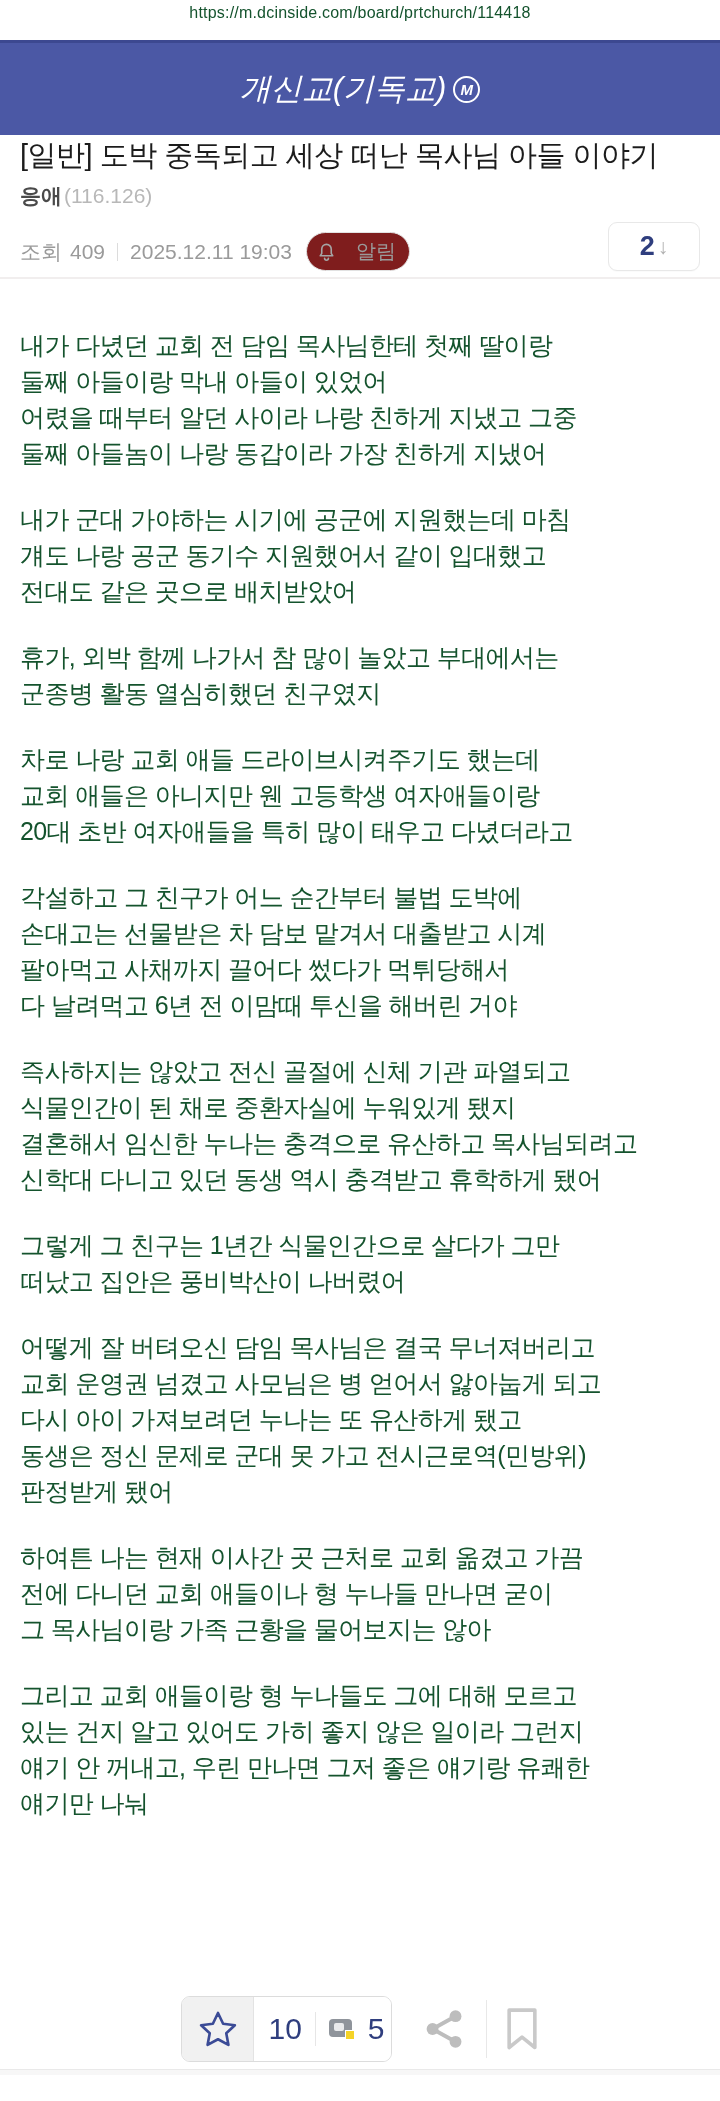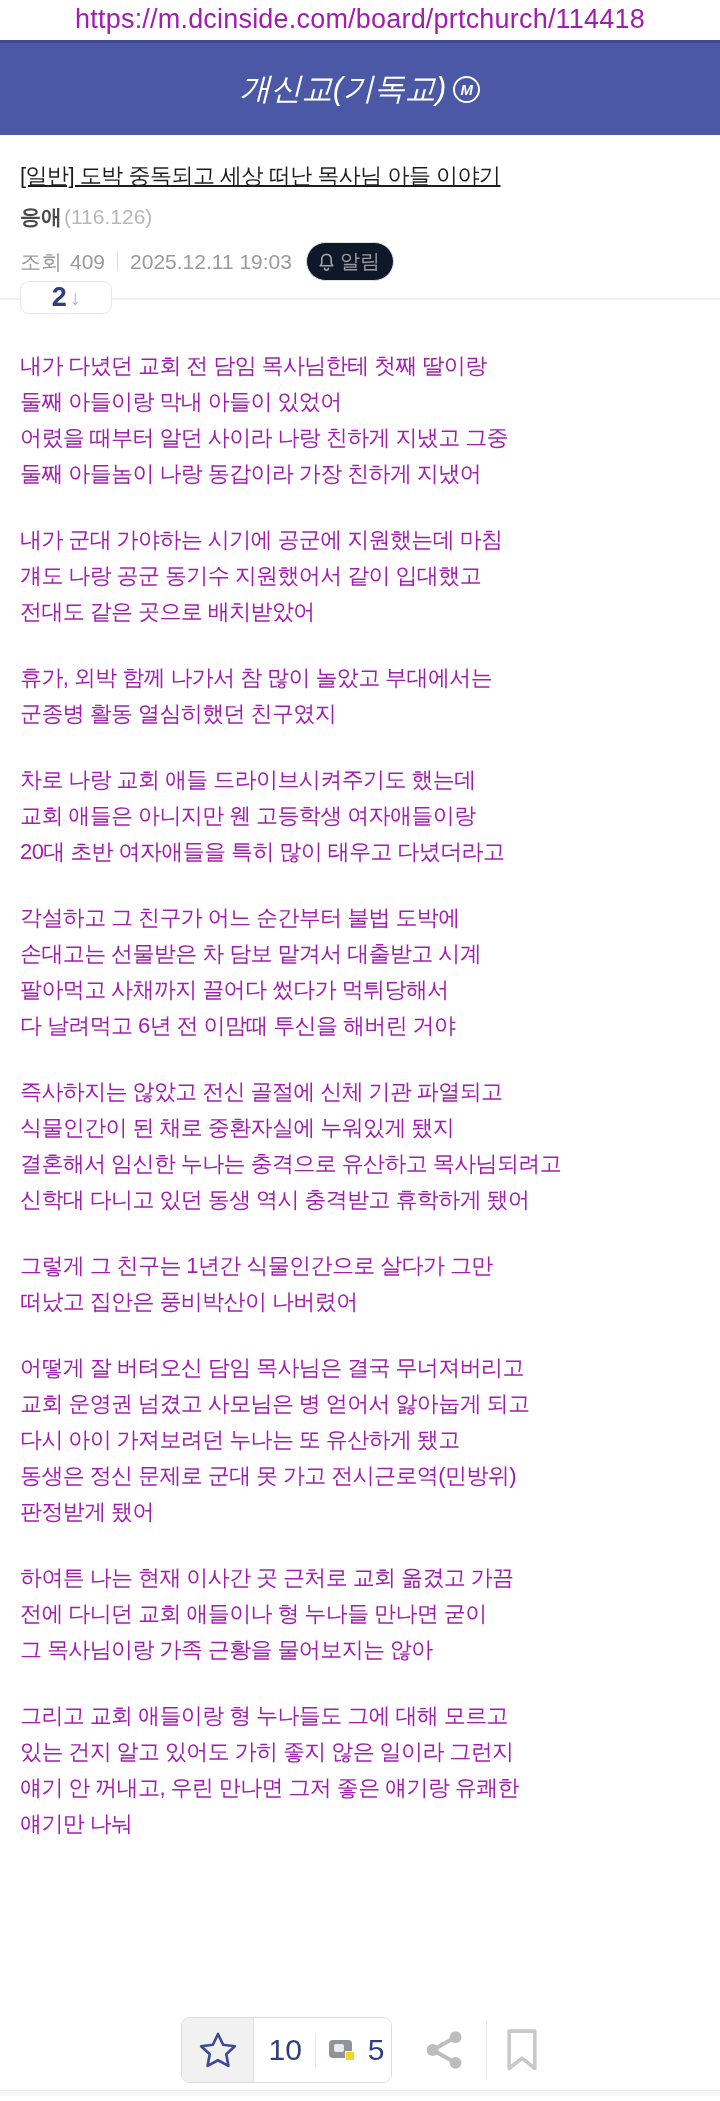--- a/index.html
+++ b/index.html
@@ -2,46 +2,46 @@
 <html><head>
 <meta charset="utf-8">
 <style>
   * { margin:0; padding:0; box-sizing:border-box; }
   html,body { background:#ffffff; }
   body { font-family:"Liberation Sans","DejaVu Sans",sans-serif; }
   .page { width:720px; height:2101px; margin:0 auto; background:#fff; overflow:hidden; position:relative; }
 
   
   .urlbar { height:40px; display:flex; align-items:flex-start; justify-content:center; background:#fff; }
-  .urlbar span { font-size:27px; color:#a21caf; letter-spacing:0.2px; padding-top:4px; }
+  .urlbar span { font-size:16px; color:#14532d; letter-spacing:0.2px; padding-top:4px; }
 
   
   .hdr { height:95px; background:#4b58a5; border-top:3px solid #3c4890; display:flex; align-items:center; justify-content:center;font-style:italic; }
   .hdr .t { color:#fff; font-size:31px; font-weight:500; display:flex; align-items:center; gap:7px; }
   .m-badge { display:inline-flex; align-items:center; justify-content:center; width:27px; height:27px; border:2px solid #fff; border-radius:50%; font-size:15px; font-weight:700; color:#fff; line-height:1; }
 
   
   .post-head { padding:0 20px; }
-  .post-title { font-size:22px; font-weight:500; color:#1c1c1c; margin-top:21px; line-height:40px; letter-spacing:-0.5px;text-decoration:underline; }
+  .post-title { font-size:29px; font-weight:500; color:#1c1c1c; line-height:40px; letter-spacing:-0.5px; }
   .author-row { margin-top:8px; font-size:21px; line-height:26px; }
   .author-row .nick { color:#4a4a4a; font-weight:600; }
   .author-row .ip { color:#b8b8b8; margin-left:2px; }
-  .meta-row { margin-top:12px; display:flex; align-items:flex-start; justify-content:space-between; height:50px;flex-direction:column; }
+  .meta-row { margin-top:12px; display:flex; align-items:flex-end; justify-content:space-between; height:50px; }
   .meta-left { display:flex; align-items:center; color:#9a9a9a; font-size:21px; gap:8px; }
   .meta-left .sep { display:inline-block; width:1px; height:18px; background:#dcdcdc; margin:0 4px; }
-  .alarm-pill { display:inline-flex; align-items:center; gap:4px; border:1px solid #e2e2e2; border-radius:20px; padding:5px 13px 5px 10px; color:#9a9a9a; font-size:20px; margin-left:6px; background:#0f172a; }
+  .alarm-pill { display:inline-flex; align-items:center; gap:20px; border:1px solid #e2e2e2; border-radius:20px; padding:5px 13px 5px 10px; color:#9a9a9a; font-size:20px; margin-left:6px; background:#7f1d1d; }
   .cmt-btn { background:#fff; border:1px solid #e8e8e8; border-radius:9px; width:92px; height:49px; display:flex; align-items:center; justify-content:center; gap:3px; cursor:pointer; box-shadow:0 1px 1px rgba(0,0,0,0.02); }
   .cmt-btn .n { color:#2f3e7e; font-size:27px; font-weight:600; font-family:"Liberation Sans","DejaVu Sans",sans-serif; }
   .cmt-btn .arr { color:#b0b0b0; font-size:21px; }
 
   .divider { height:2px; background:#f1eeee; margin-top:6px; }
 
   
   .bodytext { padding:48px 20px 0; height:1710px; overflow:hidden; }
-  .bodytext p { white-space:pre-line; font-size:22px; line-height:36px; color:#a21caf; letter-spacing:-0.6px; margin-bottom:30px; }
+  .bodytext p { white-space:pre-line; font-size:25px; line-height:36px; color:#14532d; letter-spacing:-0.6px; margin-bottom:30px; }
 
   
   .actions { height:80px; display:flex; align-items:center; justify-content:center; gap:0; }
   .rec-box { display:flex; align-items:stretch; border:1px solid #dcdcdc; border-radius:9px; overflow:hidden; height:66px; background:#fff; }
   .star-seg { width:72px; background:#f1f1f1; display:flex; align-items:center; justify-content:center; border-right:1px solid #e3e3e3; cursor:pointer; }
   .count-seg { display:flex; align-items:center; padding:0 6px; gap:13px; background:#fff;margin-left:8px; }
   .count-seg .num { color:#2f3e7e; font-size:30px; font-weight:500; }
   .count-seg .vsep { width:1px; height:34px; background:#e6e6e6; }
   .dccon { position:relative; width:26px; height:21px; display:inline-block; }
   .dccon .bodyicon { position:absolute; left:0; top:0; width:23px; height:18px; background:#8f949b; border-radius:4px; }

